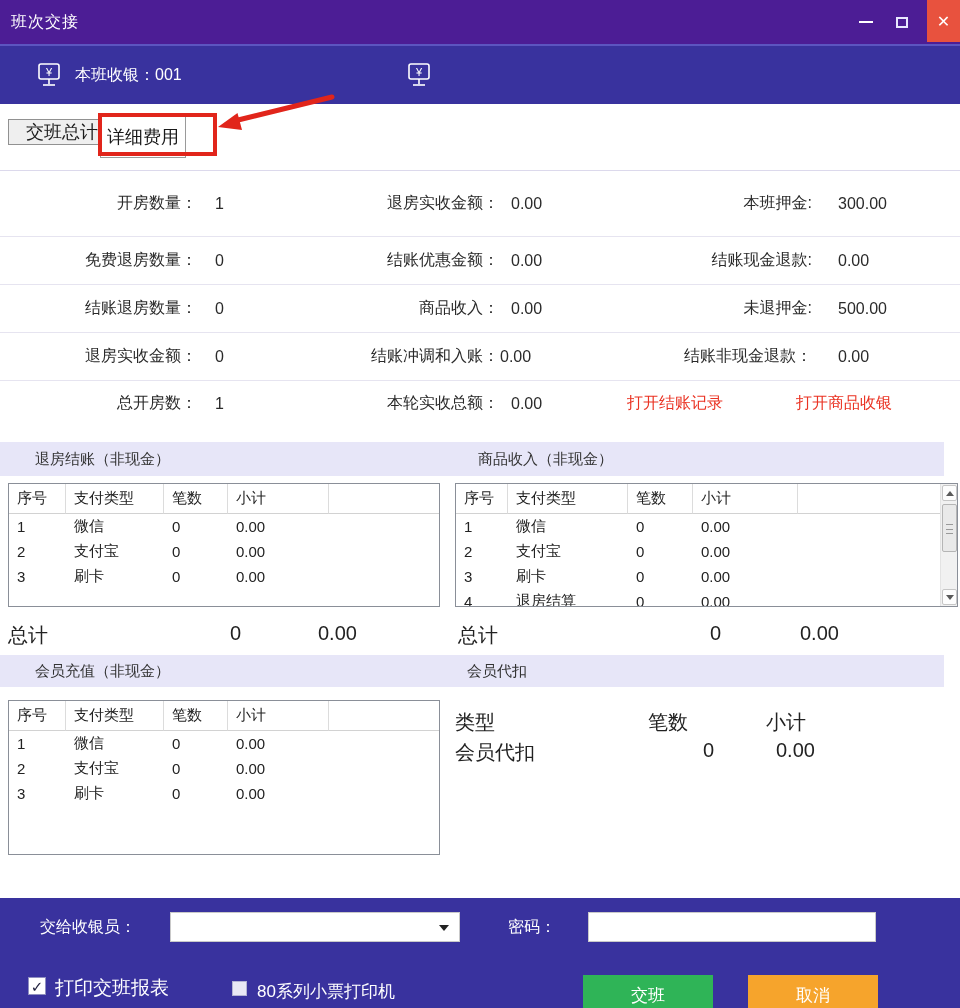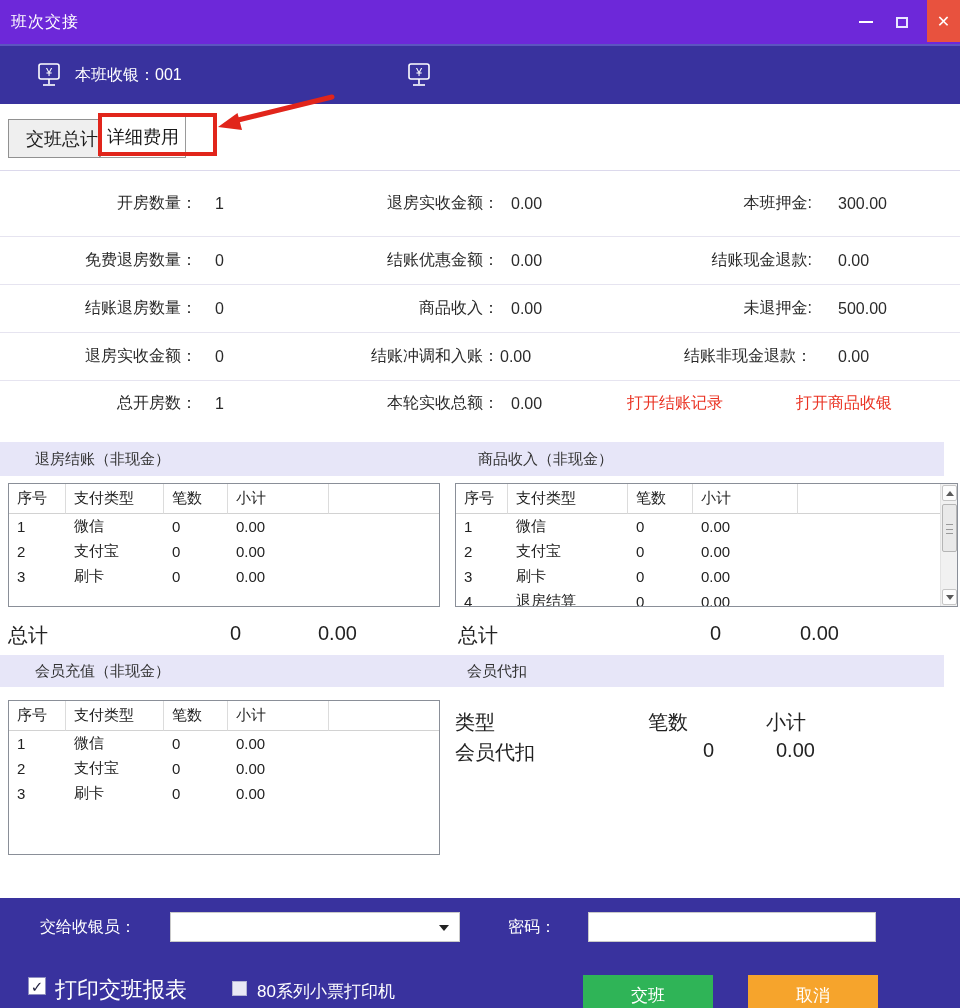--- a/index.html
+++ b/index.html
@@ -2,38 +2,38 @@
 <html><head>
 <meta charset="utf-8">
 <style>
   html,body{margin:0;padding:0;background:#888;}
   *{box-sizing:border-box;}
   .window{
     position:relative;width:960px;height:1008px;background:#fff;overflow:hidden;
     font-family:"Liberation Sans","DejaVu Sans",sans-serif;color:#2a2a2a;margin:0 auto;
   }
   
-  .titlebar{position:absolute;top:0;left:0;right:0;height:44px;background:#6d28d9;}
+  .titlebar{position:absolute;top:0;left:0;right:0;height:44px;background:#4c1d95;}
   .titlebar .title{position:absolute;left:11px;top:12px;color:#ffffff;font-size:16px;letter-spacing:1px;}
   .win-divider{position:absolute;top:44px;left:0;right:0;height:2px;background:#5c55c0;}
   .winbtn{position:absolute;top:0;height:44px;width:36px;display:flex;align-items:center;justify-content:center;cursor:default;}
   .winbtn.min{right:76px;}
   .winbtn.max{right:40px;}
   .glyph-min{display:block;width:14px;height:2px;background:#fff;}
   .glyph-max{display:block;width:12px;height:11px;border:2px solid #e9e8ff;}
   .winbtn.close{right:0;width:33px;height:42px;background:#e8523e;color:#fff;font-size:16px;}
   
   .subheader{position:absolute;top:46px;left:0;right:0;height:58px;background:#39329e;color:#fff;}
   .info{position:absolute;display:flex;align-items:center;gap:13px;top:15px;}
   .info.one{left:36px;}
   .info.two{left:406px;}
   .info .txt{font-size:16px;}
   
   .tab{position:absolute;display:flex;align-items:center;justify-content:center;font-size:18px;color:#1a1a1a;background:#efefef;border:1px solid #919191;cursor:default;}
-  .tab.t1{left:8px;top:119px;width:92px;height:39px;padding-left:16px;}
+  .tab.t1{left:8px;top:119px;width:92px;height:26px;padding-left:16px;}
   .tab.t2{left:100px;top:116px;width:86px;height:42px;background:#ffffff;border-color:#9a9a9a;}
   .anno-rect{position:absolute;left:98px;top:113px;width:119px;height:43px;border:4px solid #e1251b;z-index:40;pointer-events:none;}
   .anno-arrow{position:absolute;left:170px;top:85px;width:220px;height:60px;z-index:50;pointer-events:none;}
   .tabs-underline{position:absolute;top:170px;left:0;right:0;height:1px;background:#dcd9ec;}
   
   .srow{position:absolute;left:0;right:0;display:grid;grid-template-columns:197px 103px 199px 101px 212px 1fr;align-items:center;font-size:16px;}
   .srow.b{border-bottom:1px solid #e6e4f0;}
   .sl{text-align:right;white-space:nowrap;}
   .sv{text-align:left;white-space:nowrap;}
   .sv.v1{padding-left:18px;}
@@ -74,21 +74,21 @@
   .footer{position:absolute;left:0;right:0;top:898px;height:110px;background:#39329e;color:#fff;}
   .flabel{position:absolute;font-size:16px;height:30px;display:flex;align-items:center;white-space:nowrap;}
   .combo{position:absolute;left:170px;top:14px;width:290px;height:30px;background:#fff;border:1px solid #c9c9c9;cursor:pointer;}
   .combo .caret{position:absolute;right:10px;top:12px;width:0;height:0;border-left:5px solid transparent;border-right:5px solid transparent;border-top:6px solid #222;}
   .pwd{position:absolute;left:588px;top:14px;width:288px;height:30px;background:#fff;border:1px solid #c9c9c9;outline:none;padding:0 8px;font-size:15px;color:#222;}
   .cbx{position:absolute;background:#fff;border:1px solid #8f8fc0;display:flex;align-items:center;justify-content:center;cursor:pointer;}
   .cbx.c1{left:28px;top:79px;width:18px;height:18px;}
   .cbx.c2{left:232px;top:83px;width:15px;height:15px;background:#e9e8f5;border-color:#b4b4d4;}
   .cbx.checked::after{content:"✓";color:#1d1d3a;font-size:15px;line-height:1;}
   .cblabel{position:absolute;color:#fff;white-space:nowrap;cursor:default;}
-  .cblabel.c1{left:55px;top:77px;font-size:22px;}
+  .cblabel.c1{left:55px;top:77px;font-size:19px;}
   .cblabel.c2{left:257px;top:82px;font-size:17px;}
   .btn{position:absolute;top:77px;width:130px;height:40px;border:none;color:#fff;font-size:17px;font-family:inherit;cursor:pointer;display:flex;align-items:center;justify-content:center;}
   .btn.submit{left:583px;background:#2fb457;}
   .btn.cancel{left:748px;background:#f6a42c;}
 </style>
 </head>
 <body>
 
 <div class="window">
 

